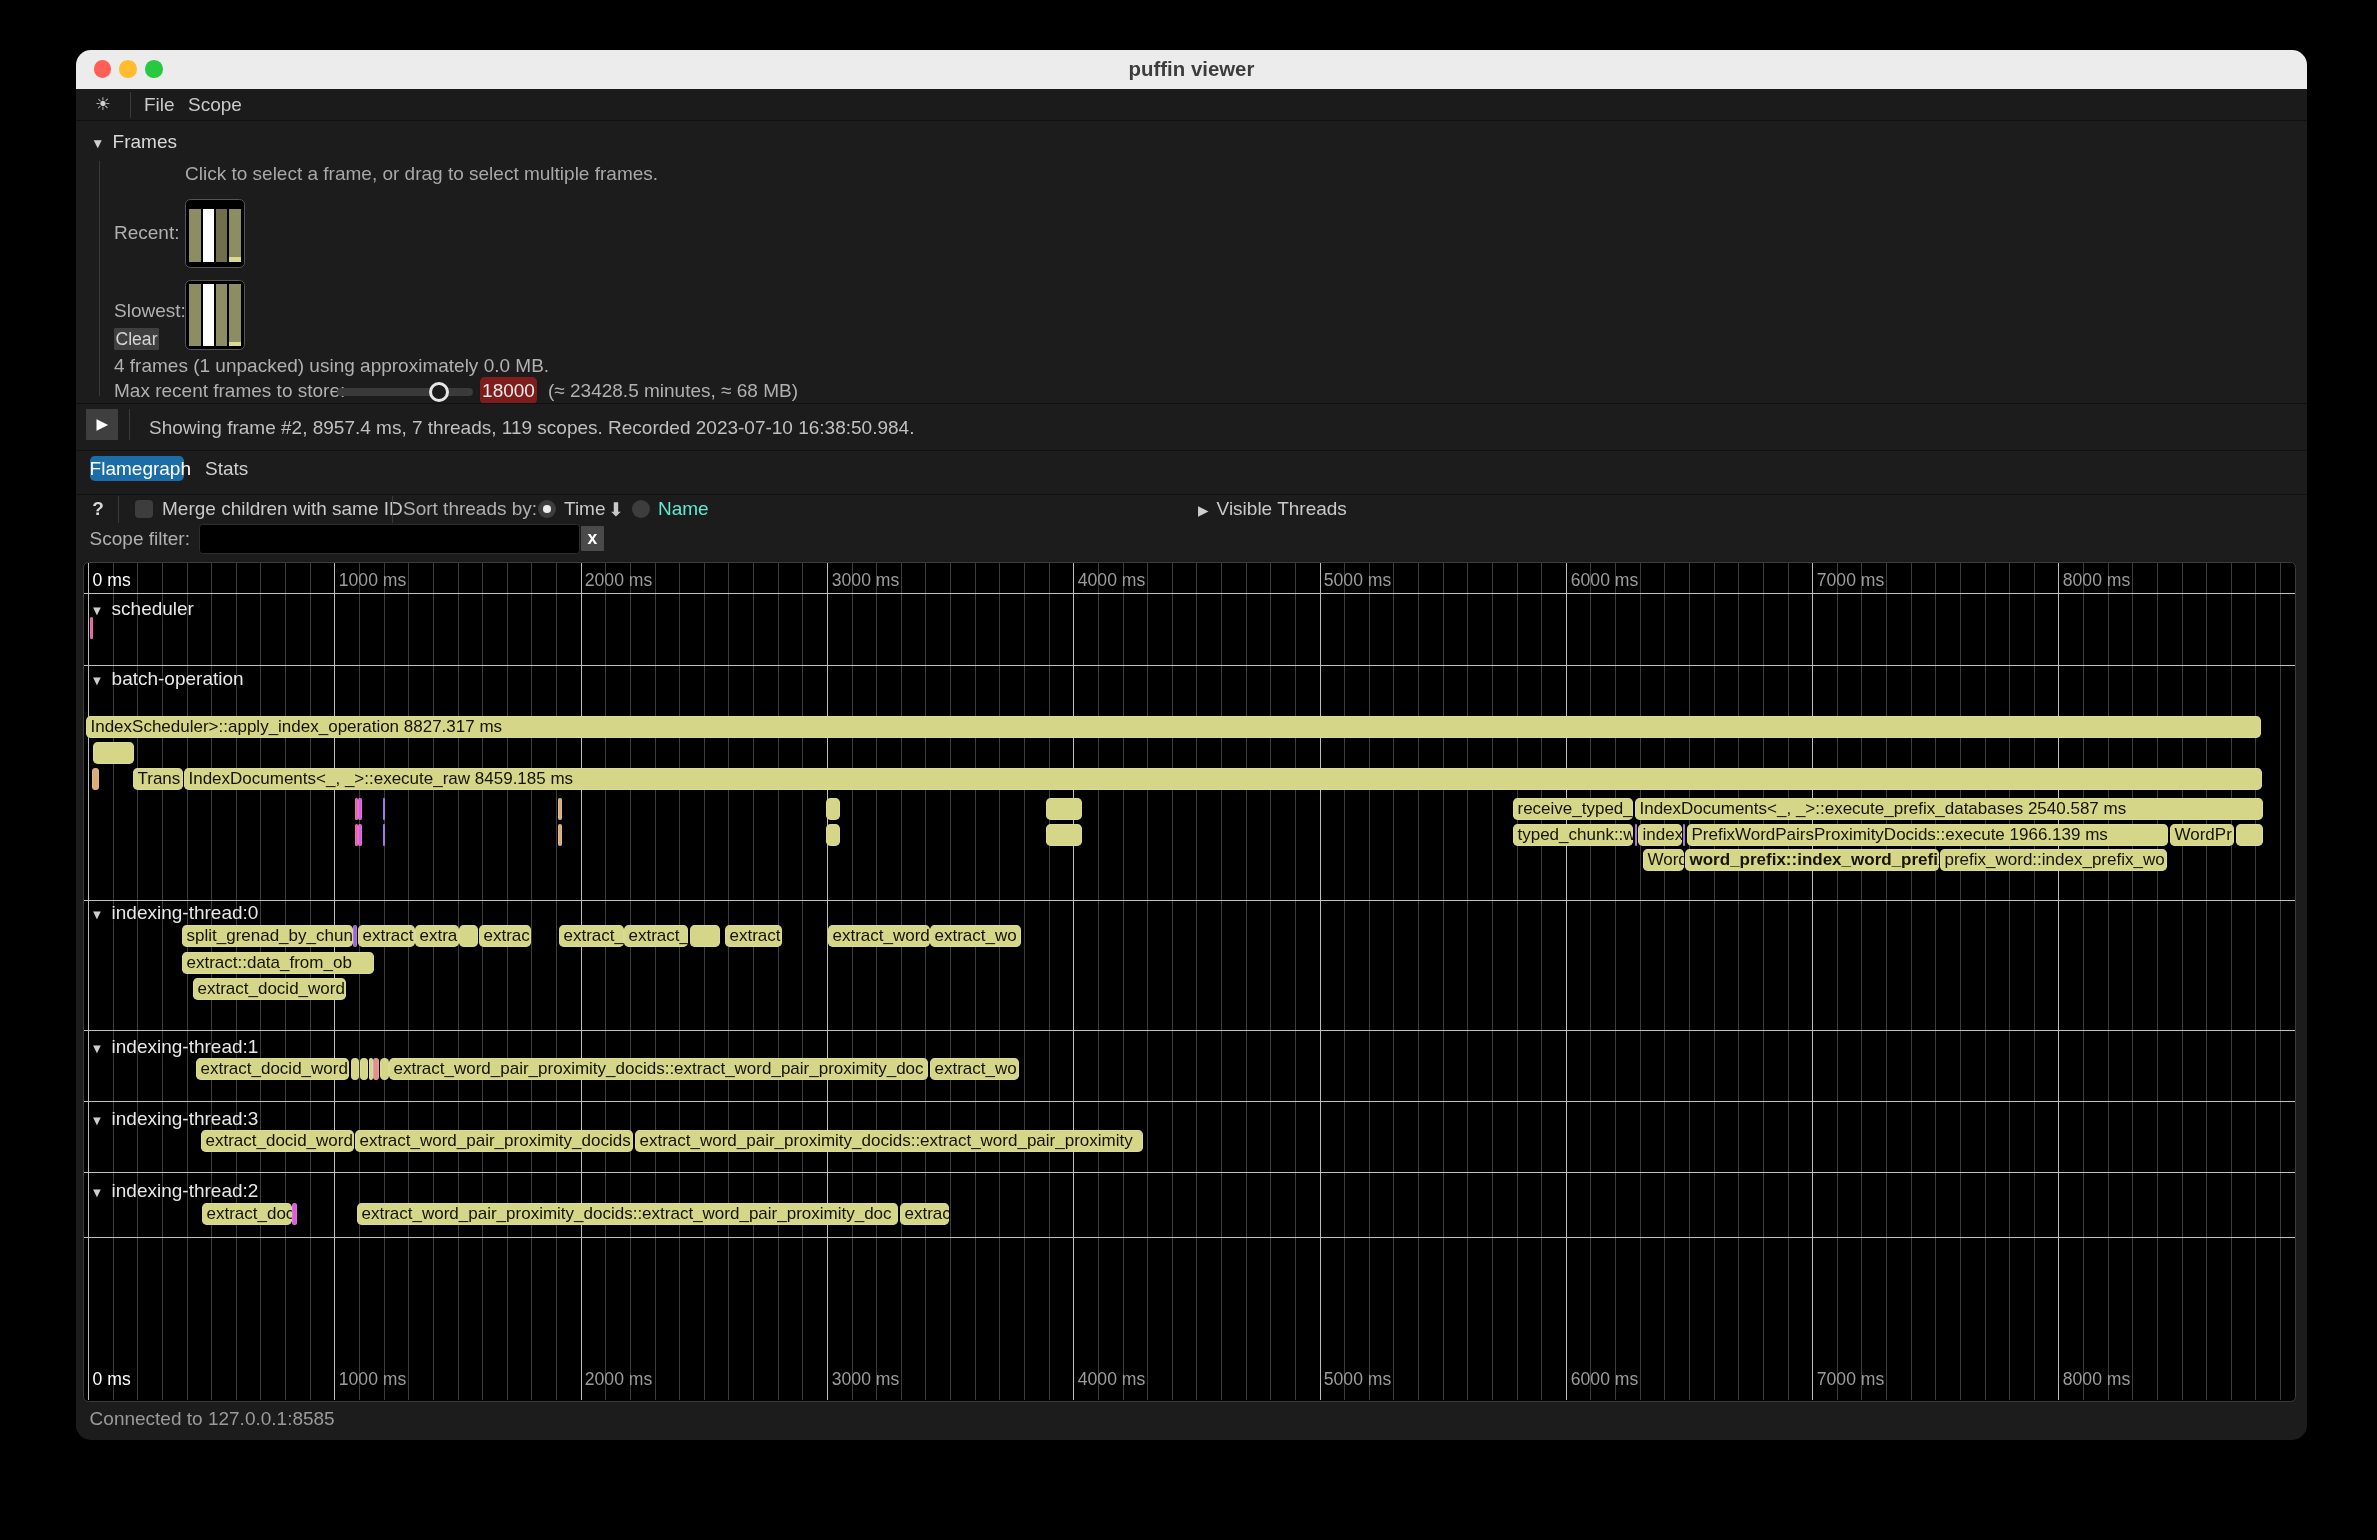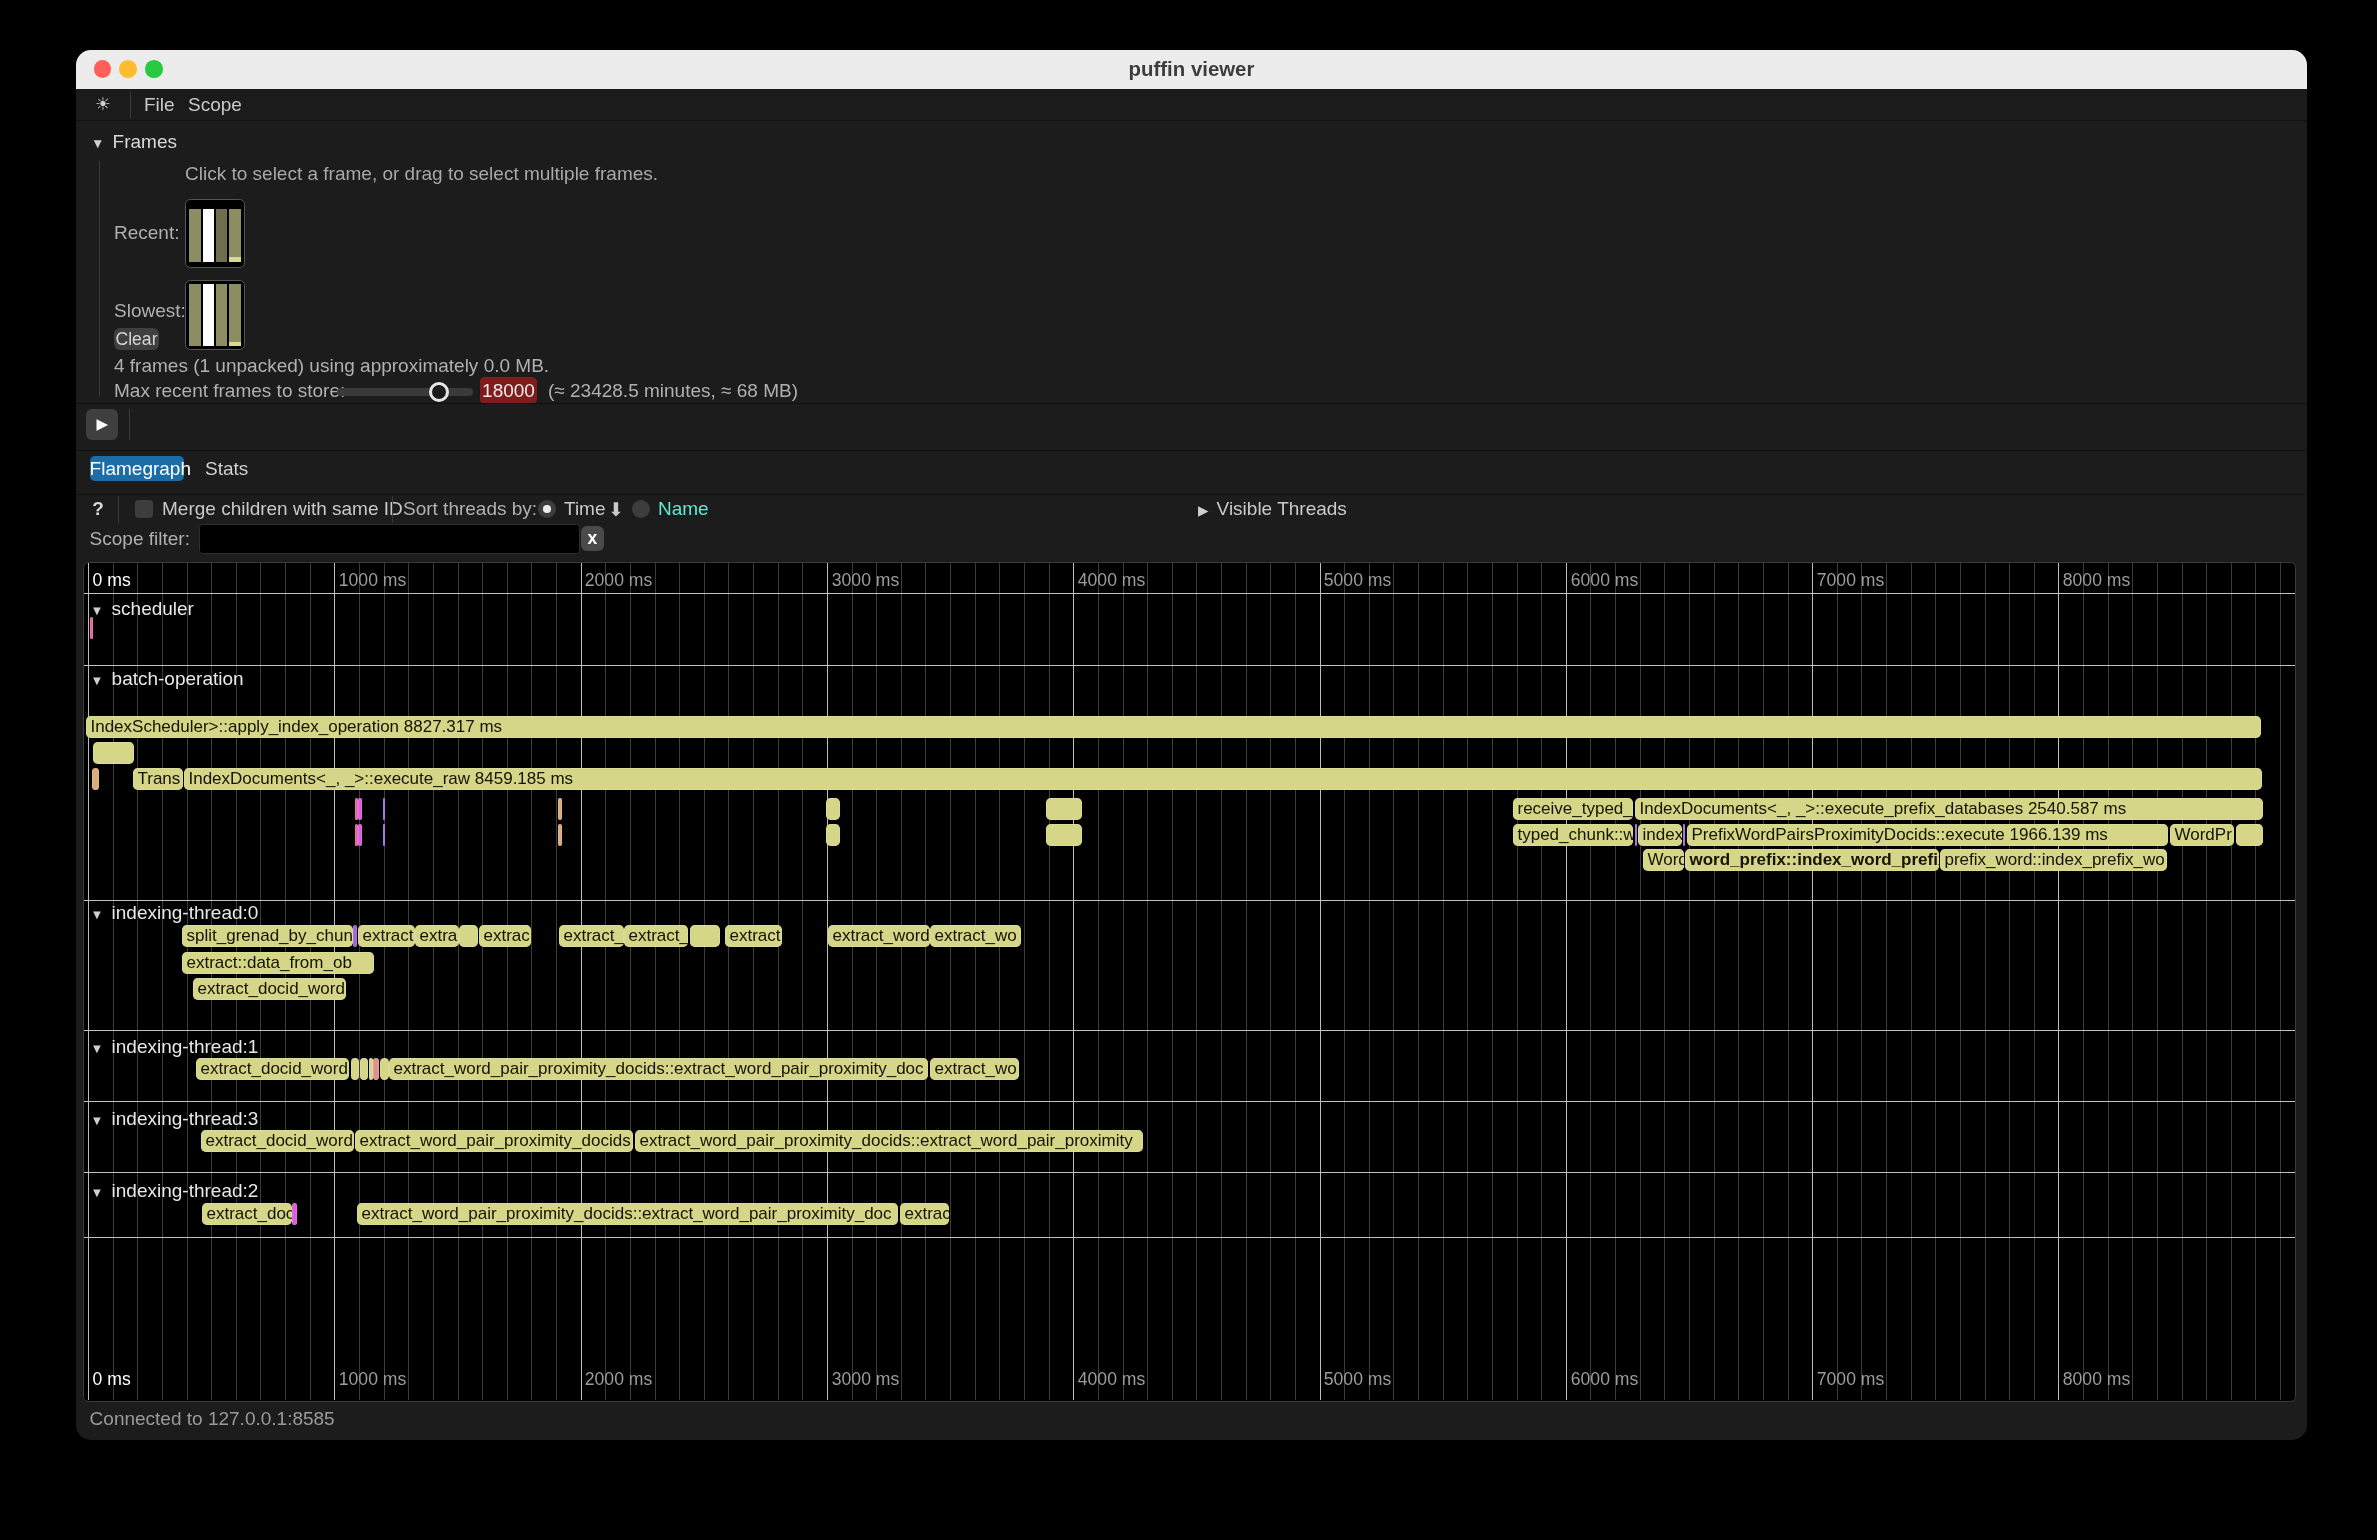--- a/index.html
+++ b/index.html
@@ -18,21 +18,21 @@
   .menuitem{position:absolute;top:5.4px;font-size:19px;color:#c9c9c9;}
   .label{position:absolute;font-size:19px;color:#b0b0b0;white-space:nowrap;}
   .bright{color:#d8d8d8;}
   .tri{font-size:13.6px;color:#cfcfcf;margin-right:8.1px;}
   .hsep{position:absolute;height:1.4px;background:#101010;left:0;width:100%;}
   .indent{position:absolute;width:0.7px;background:#3a3a3a;}
   
   .thumb{position:absolute;width:60px;background:#000;border:1.4px solid #565656;border-radius:5.4px;display:flex;gap:2px;padding:0 3.4px;box-sizing:border-box;}
   .stripe{flex:1;position:relative;}
   .notch{position:absolute;bottom:0;left:0;right:0;height:4.7px;background:#d9da8c;}
-  .btn{position:absolute;background:#3f3f3f;border-radius:6px;color:#d5d5d5;font-size:17.6px;text-align:center;}
+  .btn{position:absolute;background:#3f3f3f;border-radius:1px;color:#d5d5d5;font-size:17.6px;text-align:center;}
   .slider-track{position:absolute;height:8.1px;border-radius:4.1px;background:#3a3a3a;}
   .slider-knob{position:absolute;width:20.4px;height:20.4px;border-radius:50%;background:#1b1b1b;border:3.4px solid #e6e6e6;box-sizing:border-box;}
   .valuebox{position:absolute;background:#7f1d1d;border-radius:4.7px;color:#ececec;font-size:19px;text-align:center;}
   .vline{position:absolute;width:0.7px;background:#3a3a3a;}
   .tab-active{position:absolute;background:#1c6ca8;border-radius:4.7px;color:#fff;font-size:19px;text-align:center;}
   .checkbox{position:absolute;width:18.3px;height:18.3px;border-radius:4.1px;background:#3d3d3d;}
   .radio{position:absolute;width:18.3px;height:18.3px;border-radius:50%;background:#3d3d3d;}
   .radio.sel::after{content:"";position:absolute;left:5.4px;top:5.4px;width:7.5px;height:7.5px;border-radius:50%;background:#ececec;}
   .input{position:absolute;background:#000;border:0.7px solid #2e2e2e;border-radius:3.4px;}
   
@@ -100,20 +100,21 @@
   <div class="label" style="left:38px;top:330px">Max recent frames to store:</div>
   <div class="slider-track" style="left:261px;top:338px;width:136px"></div>
   <div class="slider-knob" style="left:353px;top:332px"></div>
   <div class="valuebox" style="left:404px;top:327px;width:57px;height:27px;line-height:27px">18000</div>
   <div class="label" style="left:472px;top:330px">(≈ 23428.5 minutes, ≈ 68 MB)</div>
 
   <div class="hsep" style="top:353px"></div>
 
   <div class="btn" style="left:10.2px;top:359px;width:32px;height:30.5px;line-height:30.5px;font-size:15px;color:#fff">▶</div>
   <div class="vline" style="left:53px;top:359px;height:30.5px"></div>
+  <div class="label" style="left:73px;top:367px;color:#c0c0c0">Showing frame #2, 8957.4 ms, 7 threads, 119 scopes. Recorded 2023-07-10 16:38:50.984.</div>
 
   <div class="hsep" style="top:400px"></div>
 
   <div class="tab-active" style="left:13.6px;top:406px;width:94px;height:25px;line-height:25px">Flamegraph</div>
   <div class="label" style="left:129px;top:408px;color:#cfcfcf">Stats</div>
 
   <div class="hsep" style="top:444px"></div>
 
   <div class="label bright" style="left:16.3px;top:448px;font-weight:bold">?</div>
   <div class="vline" style="left:42px;top:446px;height:27px"></div>

